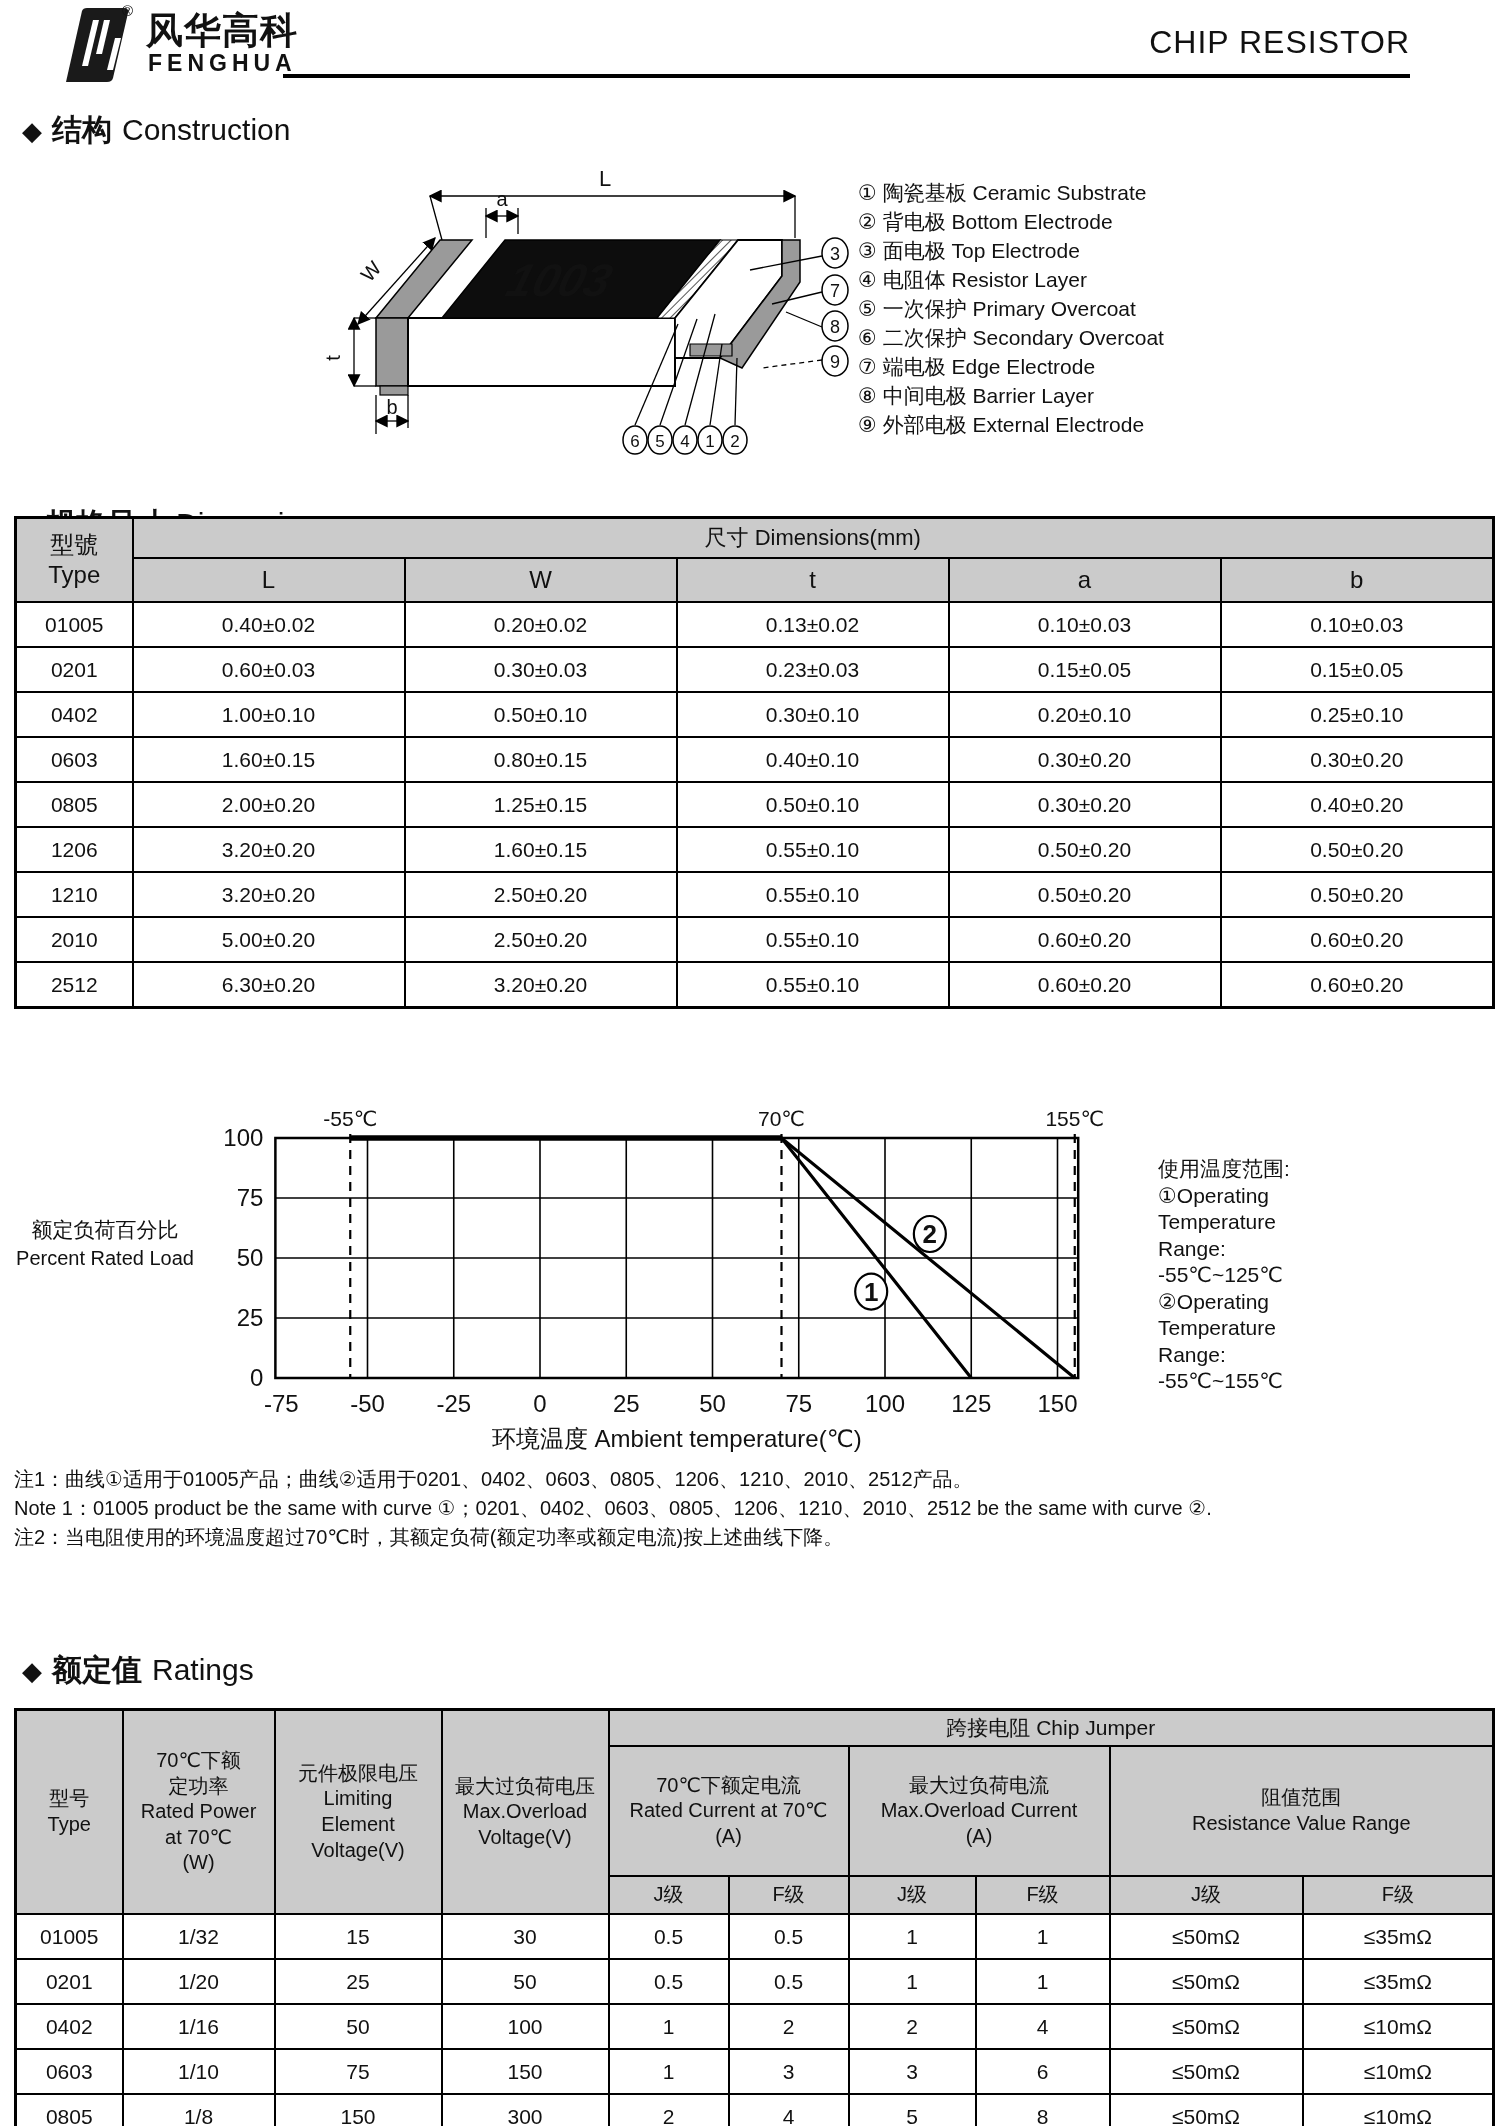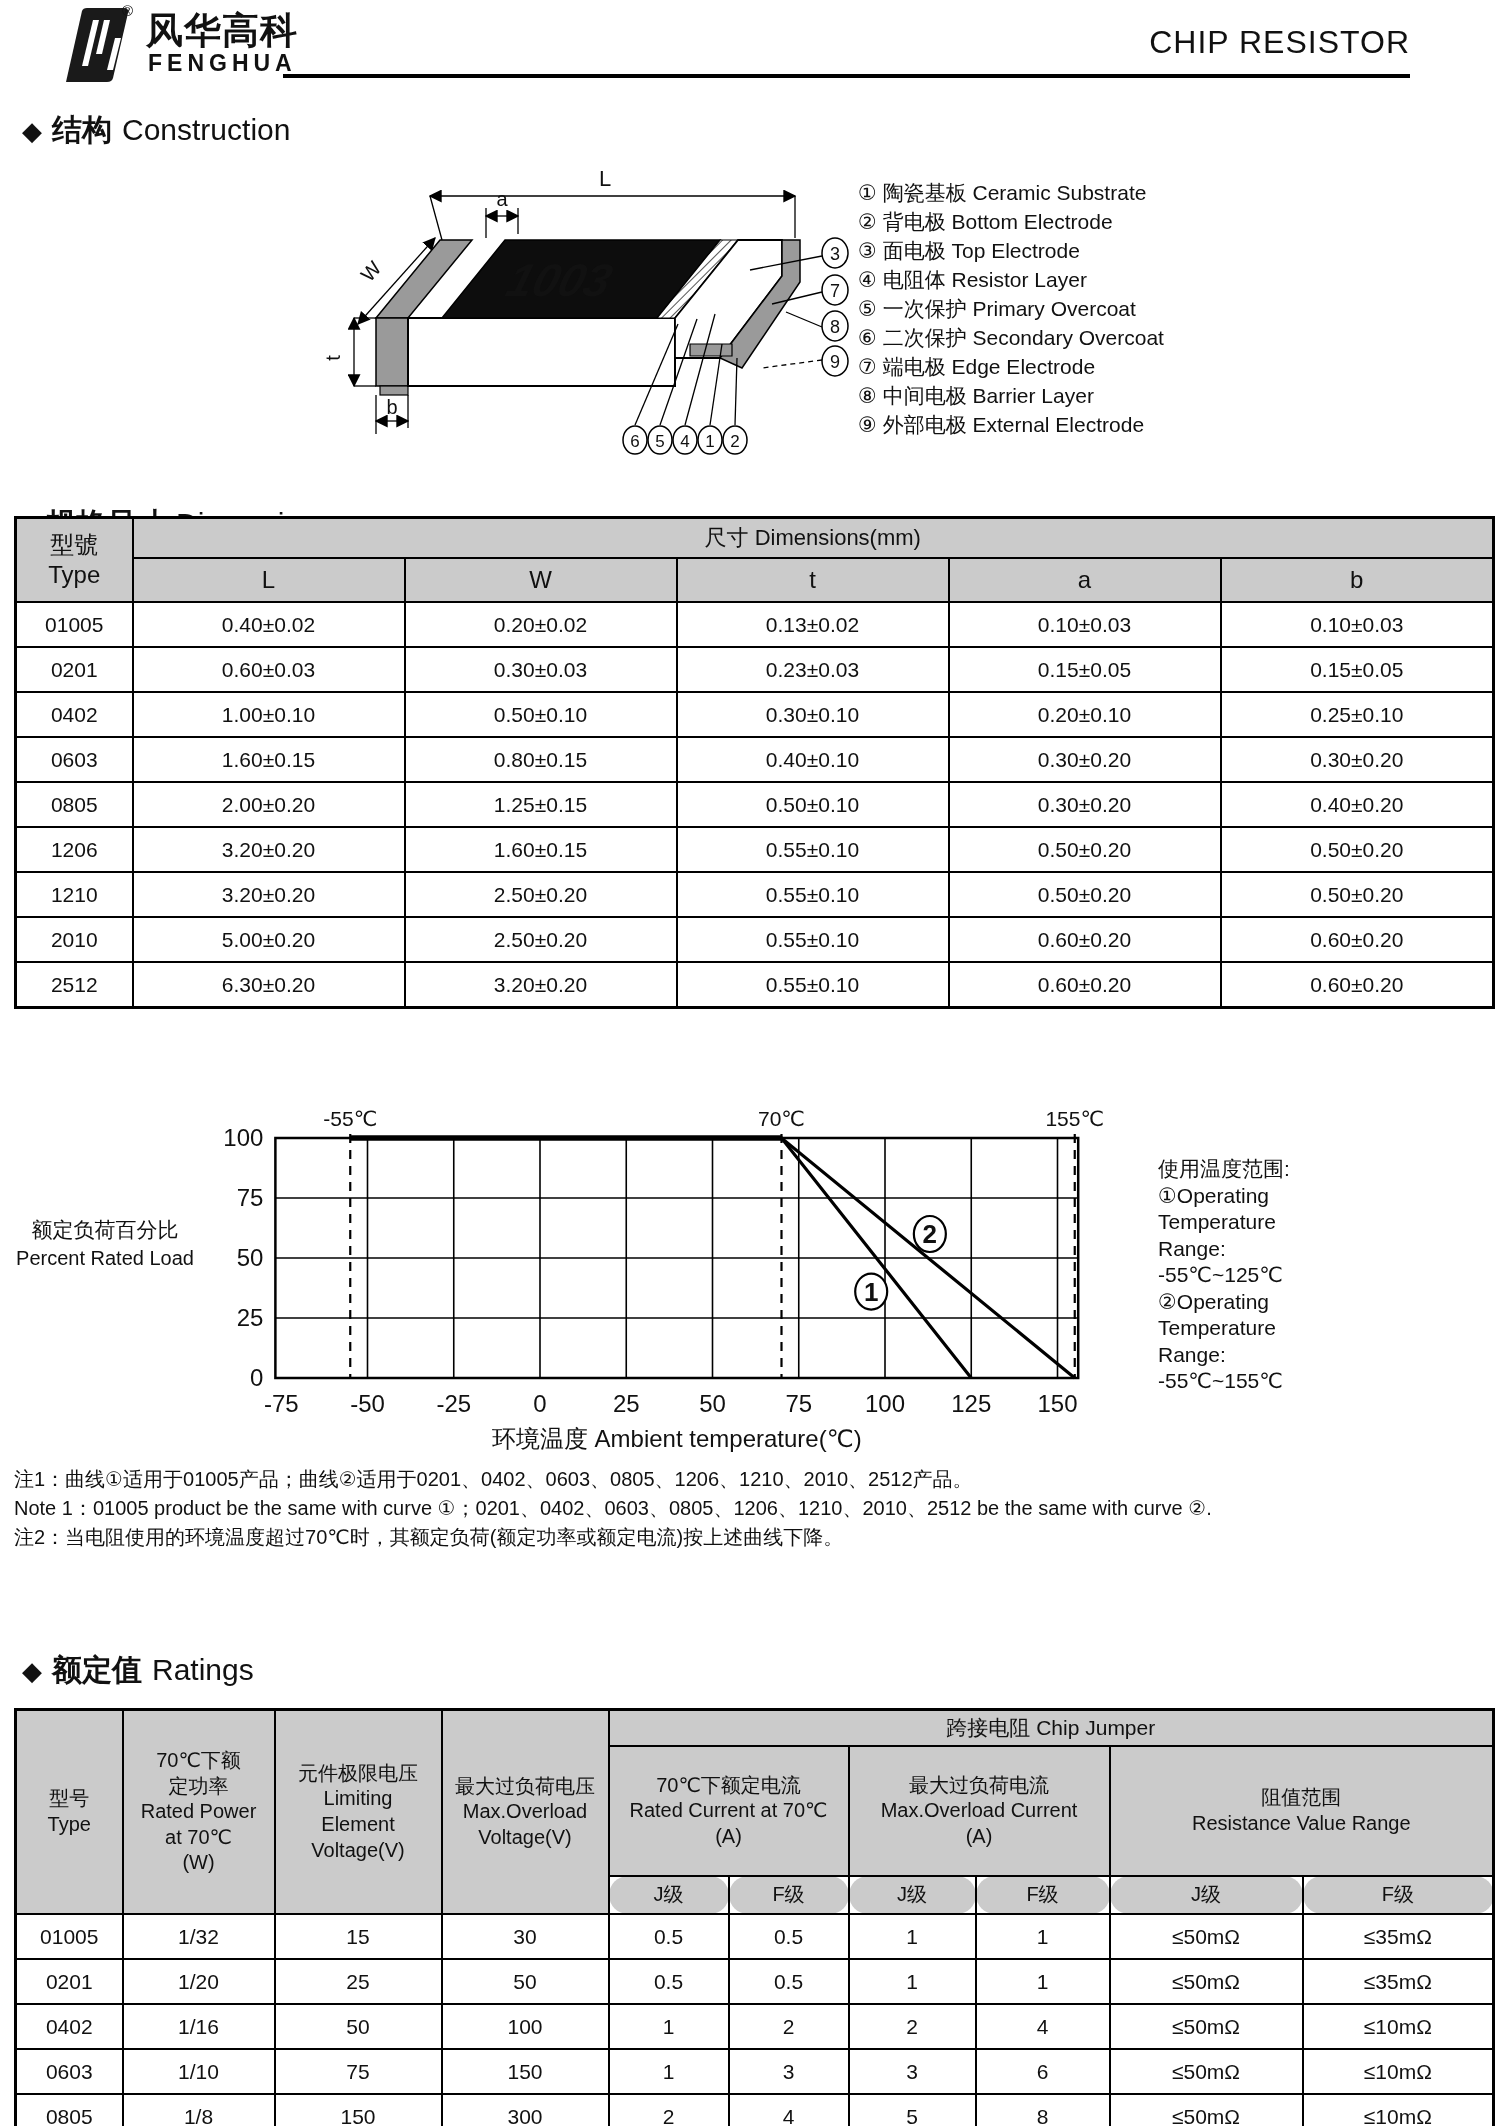--- a/index.html
+++ b/index.html
@@ -36,21 +36,21 @@
   #dim-table th{background:#cbcbcb;font-size:24px;}
   #dim-table .group-th{font-size:22px;height:38px;}
   #dim-table .col-th{height:42px;}
   #dim-table .corner-th{white-space:pre-line;line-height:1.25;}
   #dim-table td{font-size:21px;height:43px;}
 
   #rat-table{position:absolute;left:14px;top:1708px;width:1478px;border:3px solid #000;}
   #rat-table th{background:#cbcbcb;font-size:20px;line-height:1.28;white-space:pre-line;}
   #rat-table .jumper-th{height:34px;font-size:21px;}
   #rat-table .grp-th{height:128px;}
-  #rat-table .grade-th{height:36px;border-radius:19px;}
+  #rat-table .grade-th{height:36px;}
   #rat-table td{font-size:21px;height:43px;}
 
   
   #derating-chart{left:0;top:1095px;width:1506px;height:370px;}
   #derating-chart text{font-family:"Liberation Sans","DejaVu Sans",sans-serif;fill:#111;}
   #chart-side-note{left:1158px;top:1156px;width:270px;font-size:21px;line-height:26.5px;white-space:pre-line;}
 
   
   #derating-notes{left:14px;top:1465px;width:1480px;font-size:20px;line-height:29px;}
 

